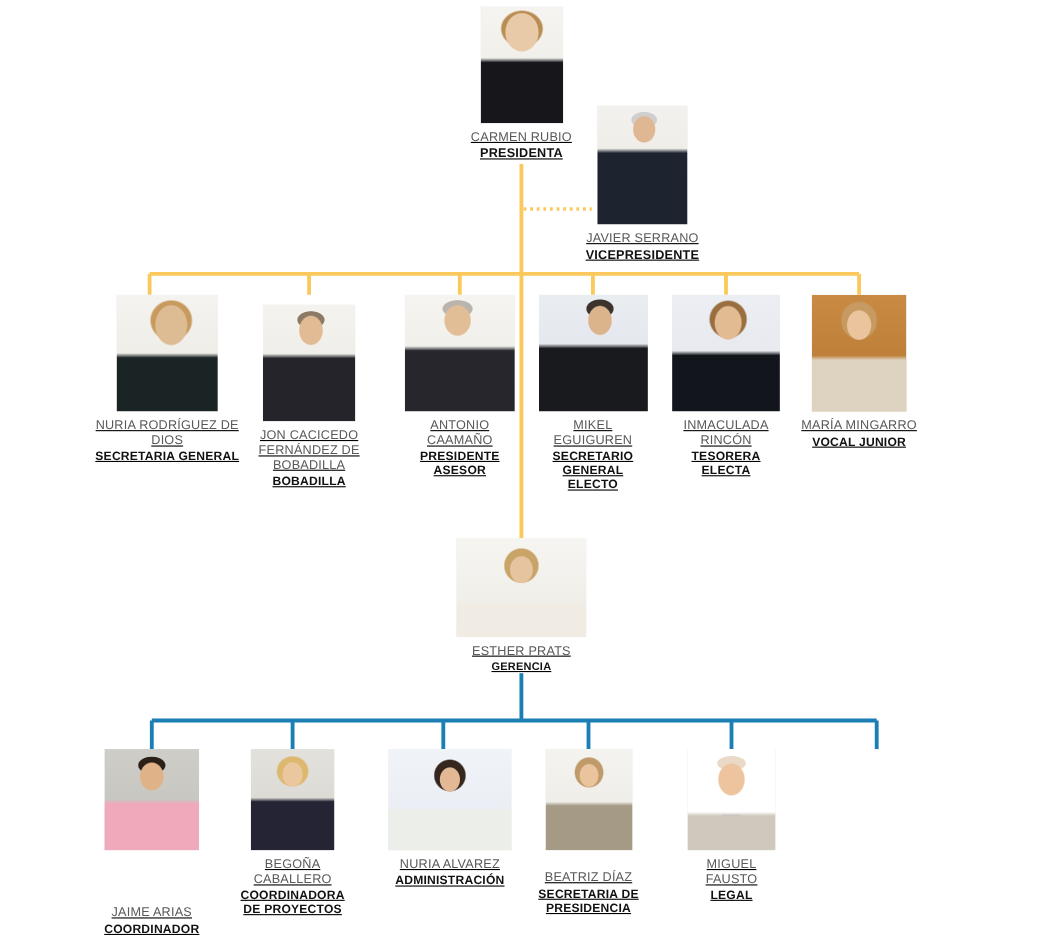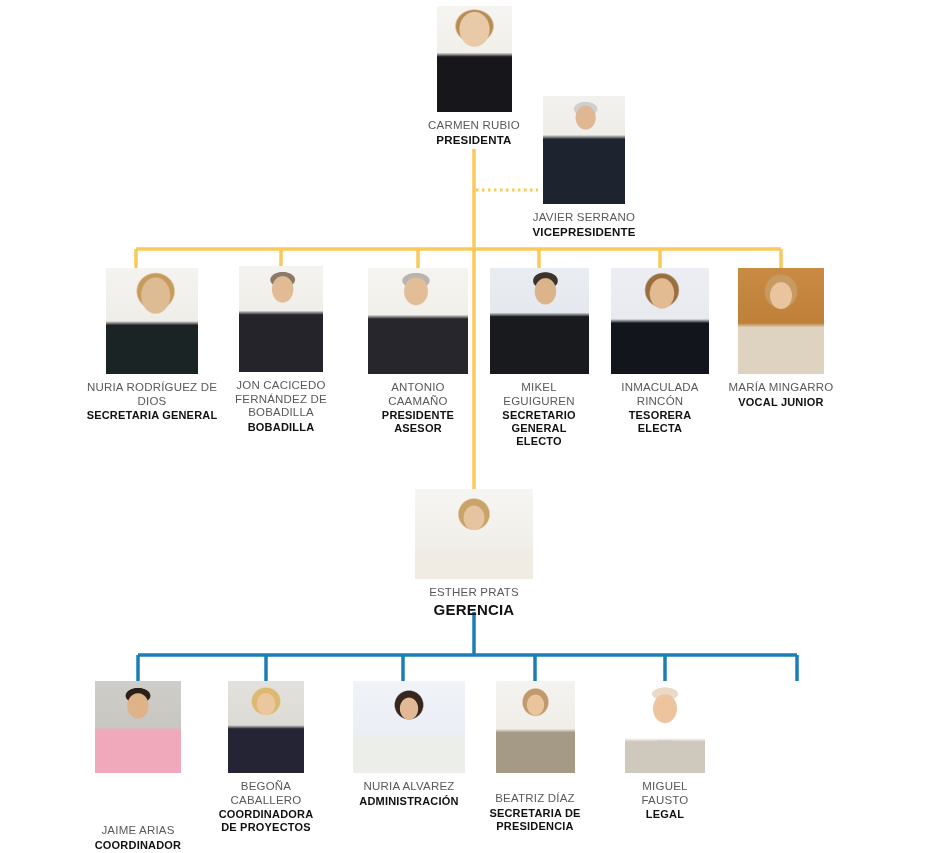--- a/index.html
+++ b/index.html
@@ -45,20 +45,21 @@
   .photo .ph-inner {
     position: absolute;
     inset: 0;
     background-repeat: no-repeat;
   }
 
   .labels {
     margin-top: 7px;
     text-align: center;
     line-height: 1.18;
+    text-decoration: underline;
   }
   .person-name {
     color: #595959;
     font-weight: 400;
     letter-spacing: 0.2px;
     white-space: pre-line;
   }
   .person-role {
     color: #111111;
     font-weight: 700;
@@ -66,21 +67,21 @@
     white-space: pre-line;
     margin-top: 1px;
   }
 
   
   .tier-top .person-name  { font-size: 11.5px; }
   .tier-top .person-role  { font-size: 11.5px; }
   .tier-mid .person-name  { font-size: 11.5px; }
   .tier-mid .person-role  { font-size: 11px; }
   .tier-ger .person-name  { font-size: 11.5px; }
-  .tier-ger .person-role  { font-size: 15px; }
+  .tier-ger .person-role  { font-size: 10px; }
   .tier-bot .person-name  { font-size: 11.5px; }
   .tier-bot .person-role  { font-size: 11px; }
 </style>
 </head>
 <body>
 
 <div id="org-chart">
 
   <svg id="connectors" viewBox="0 0 943 853" width="943" height="853">
 
@@ -154,21 +155,21 @@
           radial-gradient(ellipse 24px 30px at 54% 26%, #ddbb93 0%, #ddbb93 58%, rgba(221,187,147,0) 63%),
           radial-gradient(ellipse 29px 28px at 54% 22%, #c79a5e 0%, #c79a5e 62%, rgba(199,154,94,0) 68%),
           linear-gradient(180deg, rgba(0,0,0,0) 50%, #1b2424 54%, #1b2424 100%);"></div>
     </div>
     <div class="labels">
       <div class="person-name">NURIA RODRÍGUEZ DE DIOS</div>
       <div class="person-role">SECRETARIA GENERAL</div>
     </div>
   </div>
 
-  <div class="node tier-mid" style="left:225px; top:266px; width:112px;">
+  <div class="node tier-mid" style="left:225px; top:277px; width:112px;">
     <div class="photo" style="width:84px; height:106px;">
       <div class="ph-inner" style="background:linear-gradient(180deg,#f5f3ef 0%,#e9e7e1 100%);"></div>
       <div class="ph-inner" style="background:
           radial-gradient(ellipse 17px 21px at 52% 22%, #e0bb94 0%, #e0bb94 60%, rgba(224,187,148,0) 66%),
           radial-gradient(ellipse 19px 12px at 52% 13%, #8a7a66 0%, #8a7a66 62%, rgba(138,122,102,0) 68%),
           linear-gradient(180deg, rgba(0,0,0,0) 42%, #24242a 46%, #24242a 100%),
           linear-gradient(180deg, rgba(0,0,0,0) 46%, #4a4a52 48%, #4a4a52 80%, rgba(74,74,82,0) 82%);
           background-size: 100% 100%, 100% 100%, 100% 100%, 9px 100%;
           background-position: 0 0, 0 0, 0 0, 52% 0;
           background-repeat: no-repeat;"></div>

